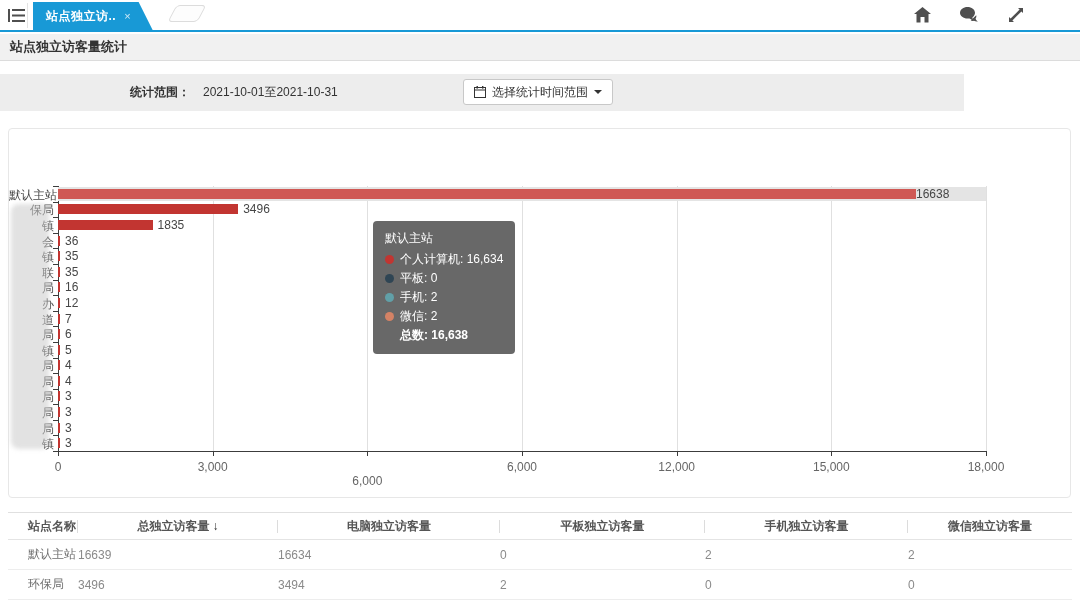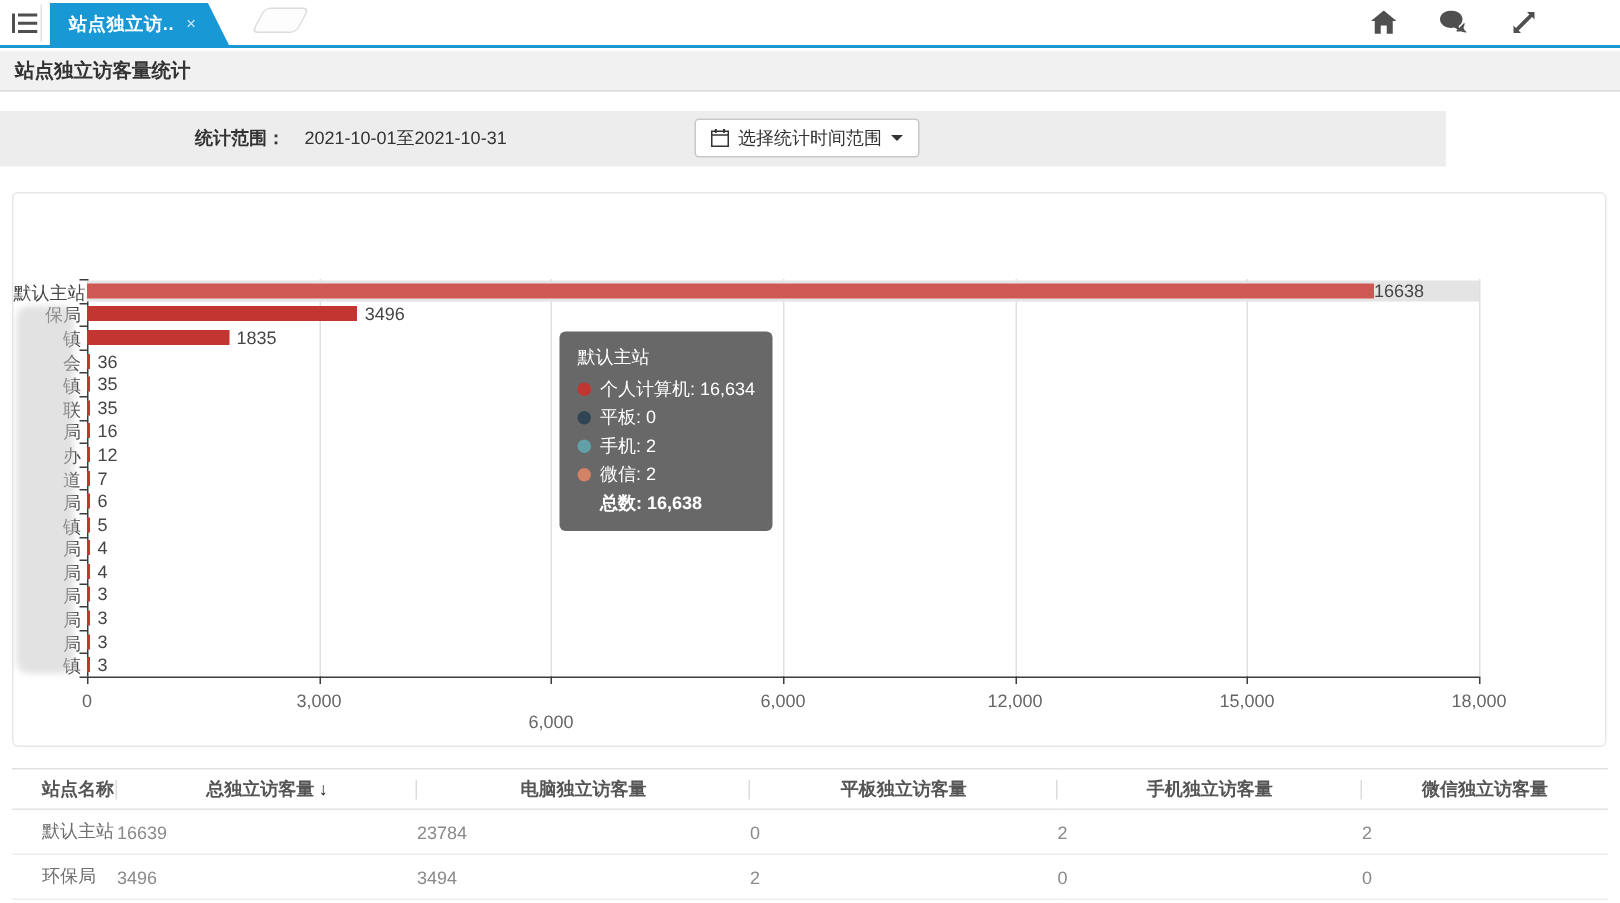--- a/index.html
+++ b/index.html
@@ -259,21 +259,21 @@
           <th>电脑独立访客量</th>
           <th>平板独立访客量</th>
           <th>手机独立访客量</th>
           <th>微信独立访客量</th>
         </tr>
       </thead>
       <tbody>
         <tr>
           <td>默认主站</td>
           <td>16639</td>
-          <td>23784</td>
+          <td>16634</td>
           <td>0</td>
           <td>2</td>
           <td>2</td>
         </tr>
         <tr>
           <td>环保局</td>
           <td>3496</td>
           <td>3494</td>
           <td>2</td>
           <td>0</td>

